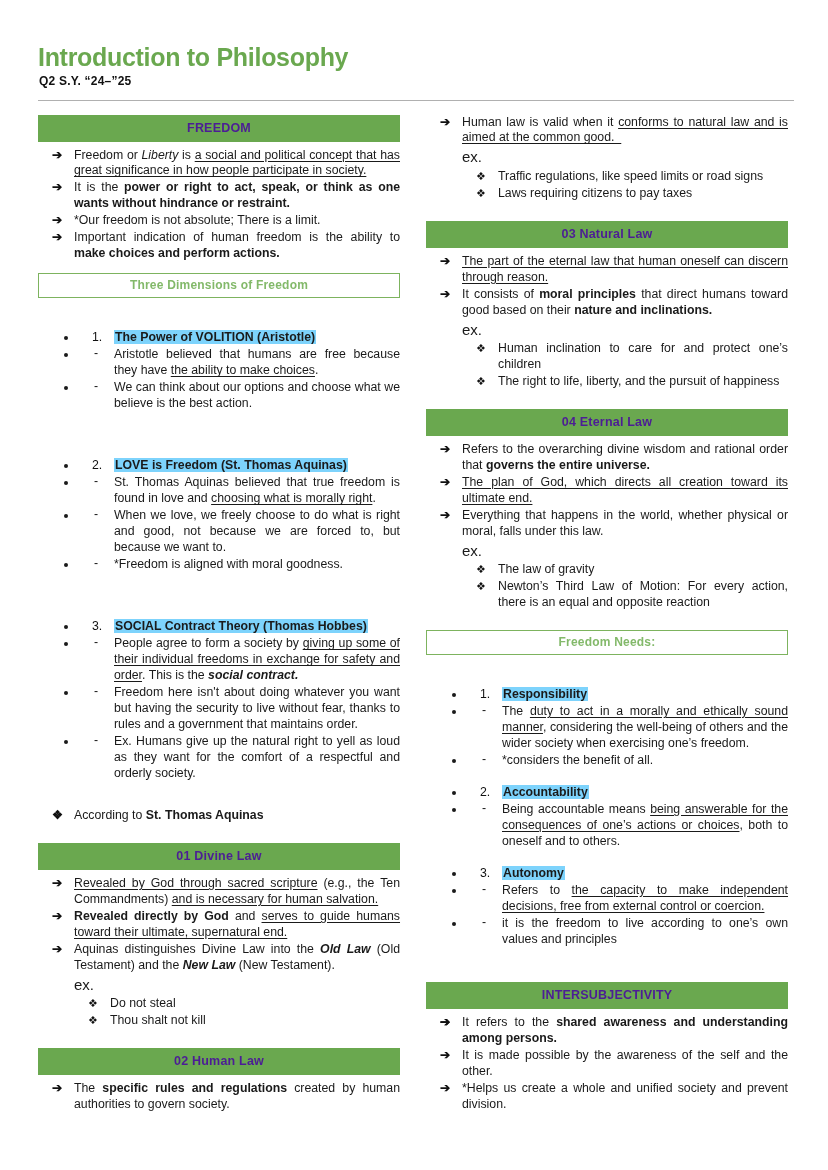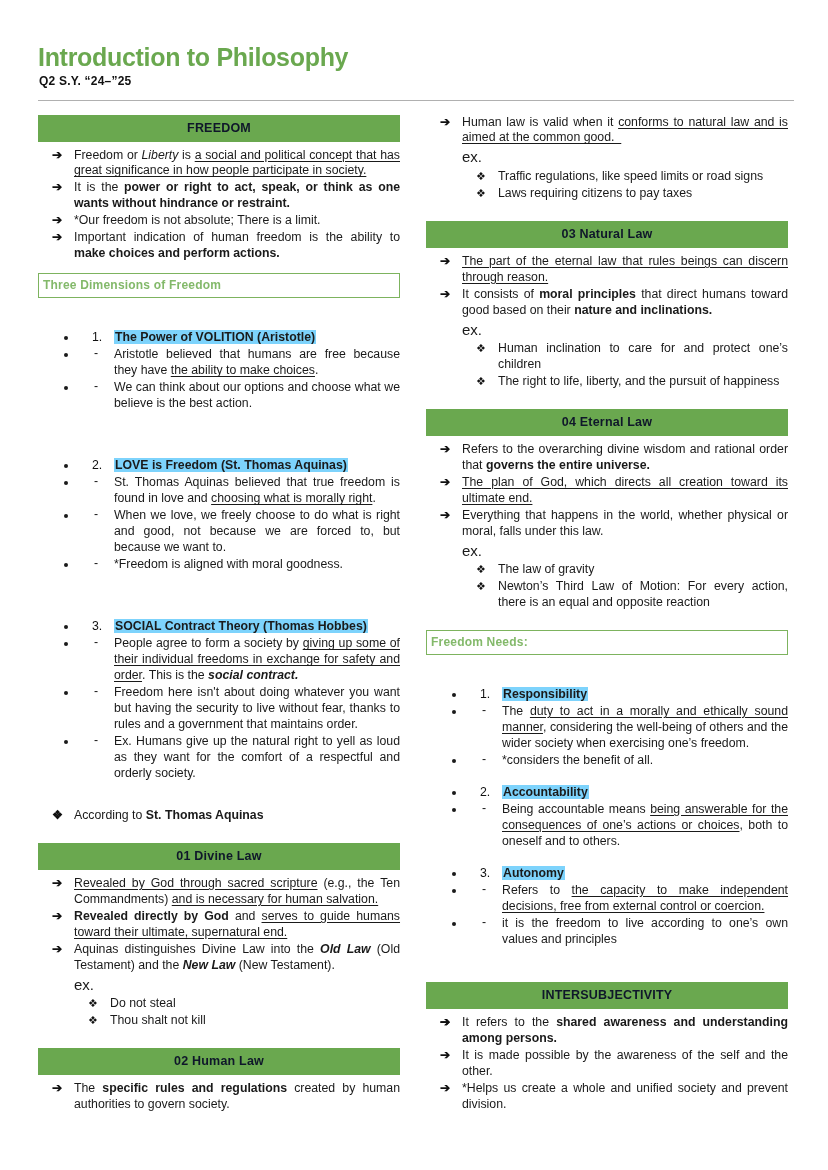--- a/index.html
+++ b/index.html
@@ -23,27 +23,27 @@
     letter-spacing:0.2px;
   }
   .rule { height:1px; background:#b0b0b0; margin:12px 0 14px 0; }
 
   
   .cols { display:flex; gap:26px; align-items:flex-start; }
   .col { width:362px; }
 
   
   .bar {
-    background:#6aa84f; color:#0f172a; font-weight:bold;
+    background:#6aa84f; color:#4c1d95; font-weight:bold;
     font-size:12.5px; text-align:center; padding:6px 4px 7px;
     letter-spacing:0.2px; margin:0 0 6px 0;
   }
   .outline-bar {
     border:1.3px solid #7db35e; color:#83b96a; font-weight:bold;
-    font-size:12px; padding:4px 4px 5px;
+    font-size:12px; text-align:center; padding:4px 4px 5px;
     background:#fff; margin:0 0 6px 0; letter-spacing:0.2px;
   }
   .gap-s { height:10px; }
   .gap-m { height:18px; }
 
   
   ul.arrow, ul.dash, ol.num, ul.diamond { list-style:none; margin:0; padding:0; }
 
   li.item {
     position:relative; padding-left:36px; margin:0 0 1px 0;
@@ -152,21 +152,21 @@
         </ul>
       <div class="ex-label">ex.</div>
       <ul class="diamond">
           <li class="sub"><span class="mk">❖</span><span>Traffic regulations, like speed limits or road signs</span></li>
           <li class="sub"><span class="mk">❖</span><span>Laws requiring citizens to pay taxes</span></li>
         </ul>
 
       <div class="gap-m"></div>
       <div class="bar">03 Natural Law</div>
       <ul class="arrow">
-          <li class="item "><span class="mk ">➔</span><span><u>The part of the eternal law that rules beings can discern through reason.</u></span></li>
+          <li class="item "><span class="mk ">➔</span><span><u>The part of the eternal law that human oneself can discern through reason.</u></span></li>
           <li class="item "><span class="mk ">➔</span><span>It consists of <b>moral principles</b> that direct humans toward good based on their <b>nature and inclinations.</b></span></li>
         </ul>
       <div class="ex-label">ex.</div>
       <ul class="diamond">
           <li class="sub"><span class="mk">❖</span><span>Human inclination to care for and protect one’s children</span></li>
           <li class="sub"><span class="mk">❖</span><span>The right to life, liberty, and the pursuit of happiness</span></li>
         </ul>
 
       <div class="gap-m"></div>
       <div class="bar">04 Eternal Law</div>

